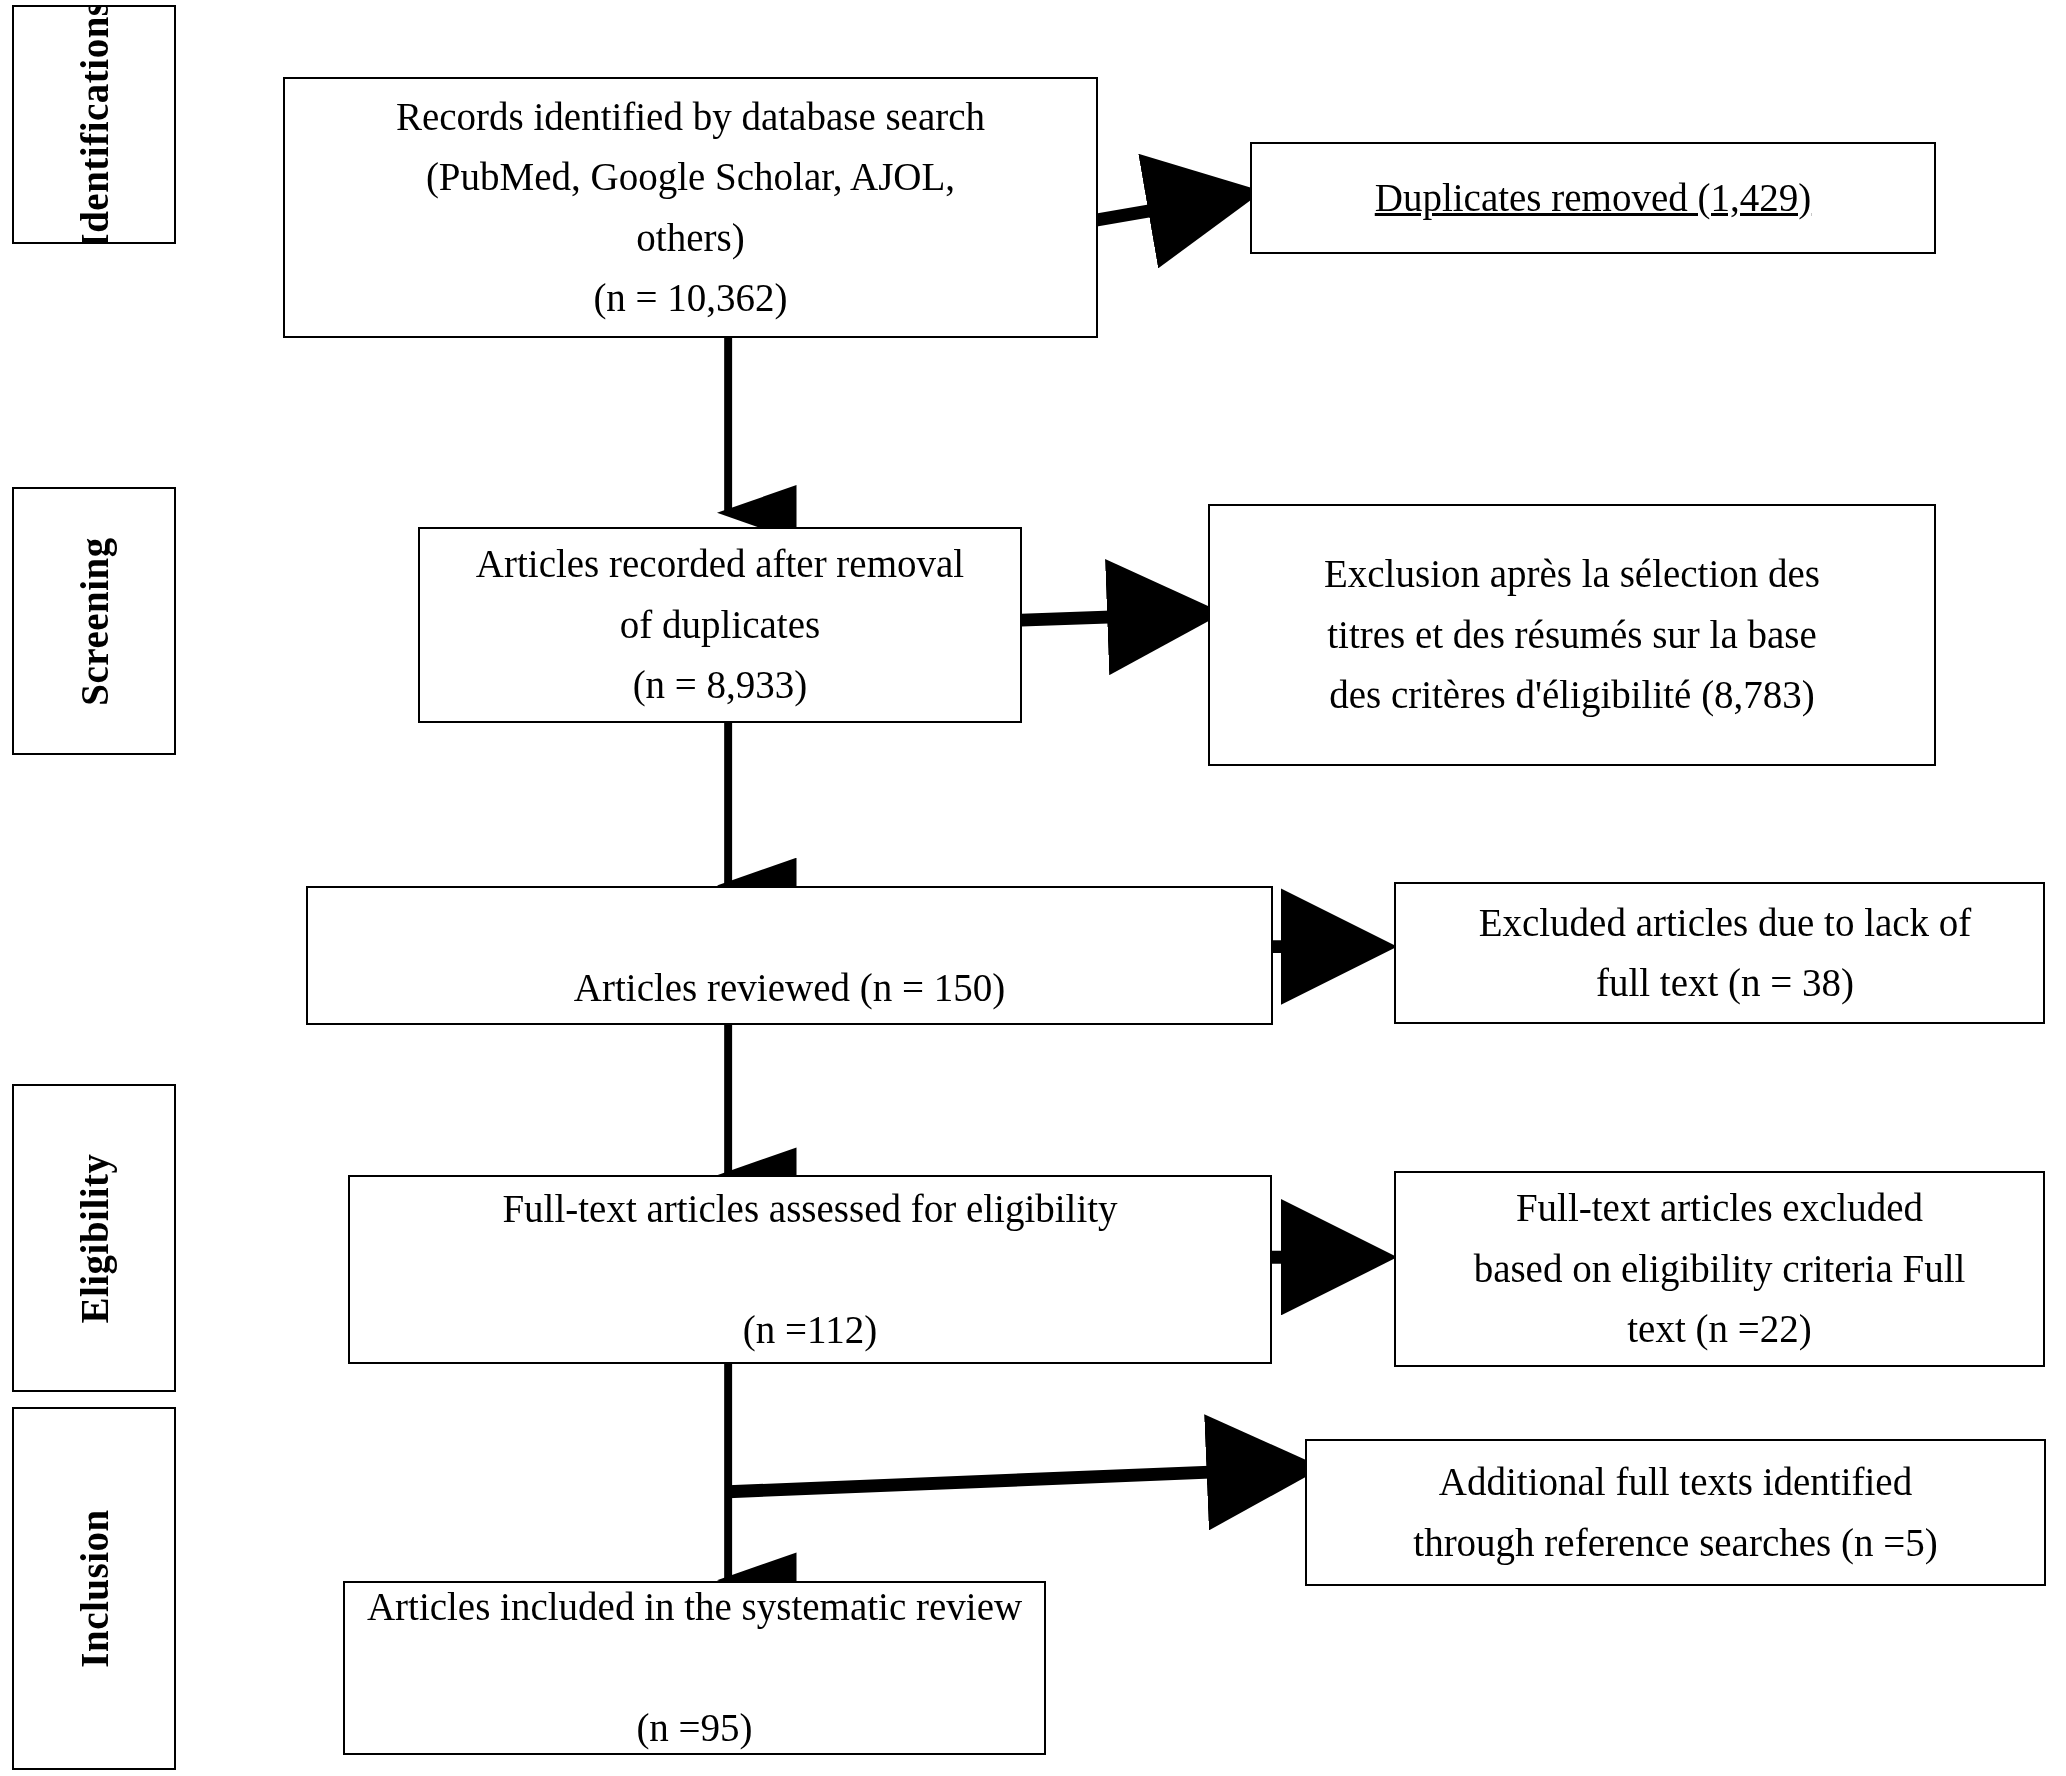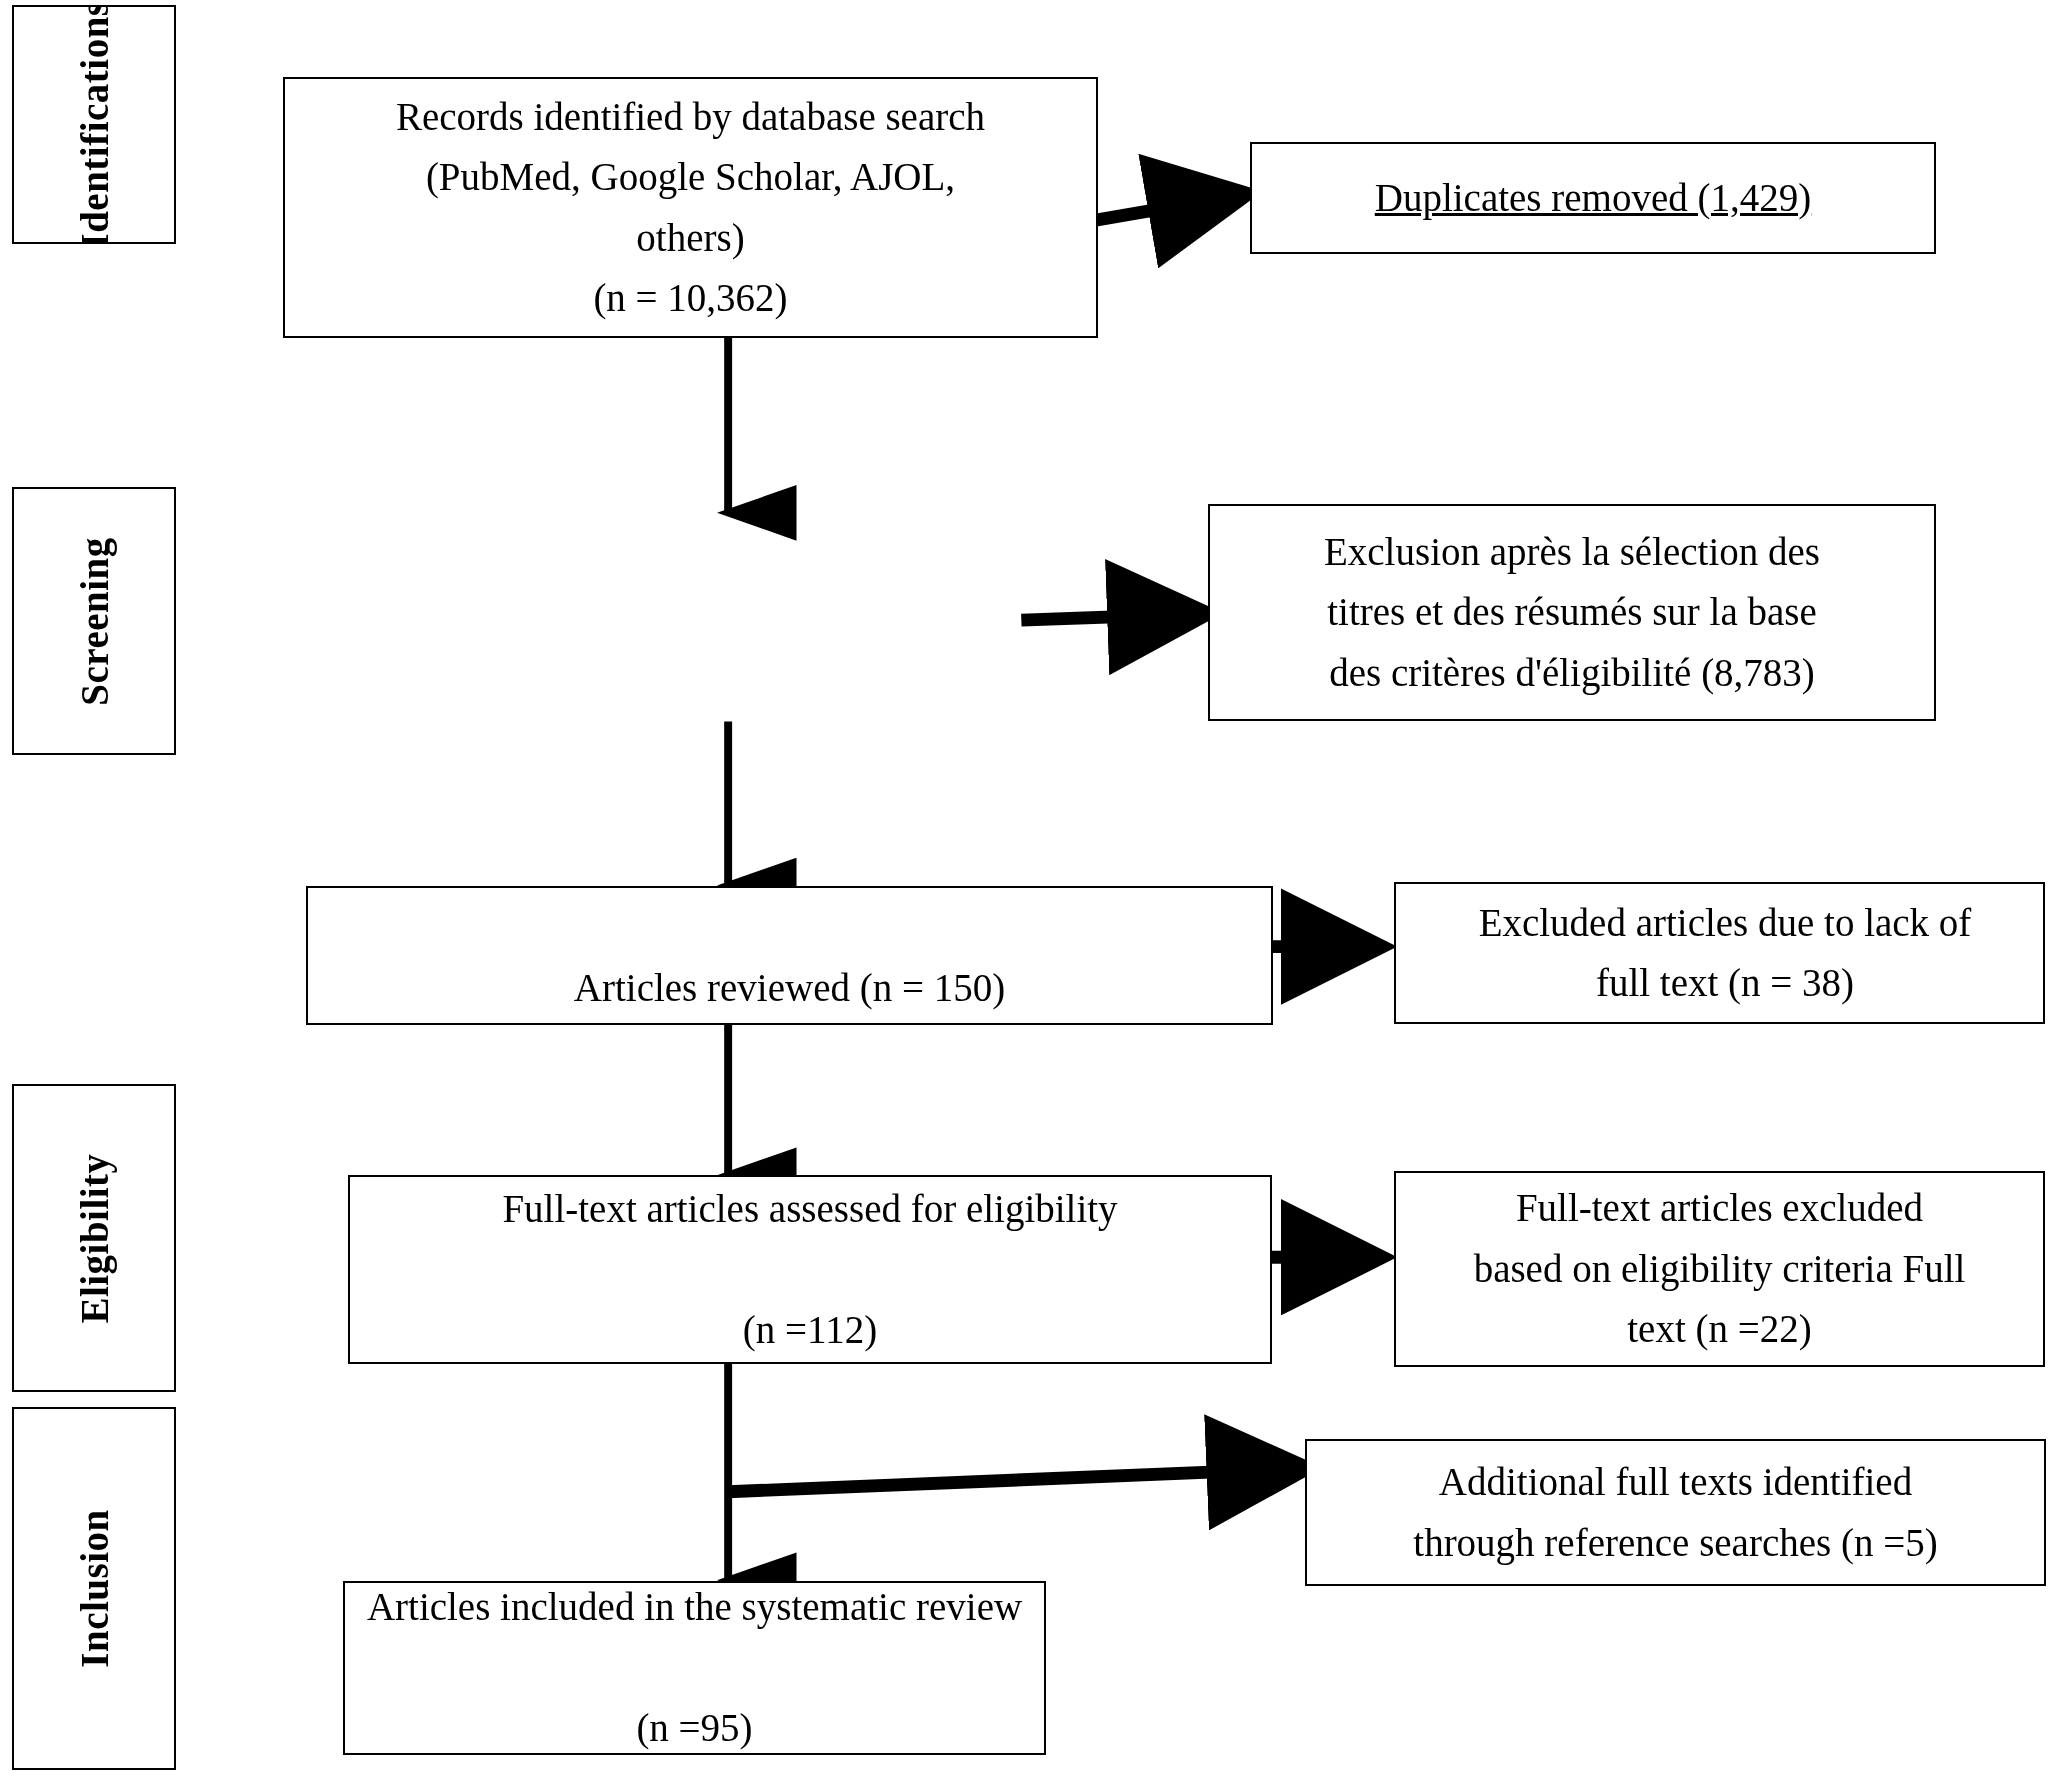--- a/index.html
+++ b/index.html
@@ -118,22 +118,27 @@
     <span class="txt">Records identified by database search
 (PubMed, Google Scholar, AJOL,
 others)
 (n = 10,362)</span>
   </div>
 
   <div class="box fs-main" style="left:1250px; top:142px; width:686px; height:112px;text-decoration:underline;">
     <span class="txt">Duplicates removed (1,429)</span>
   </div>
 
+  <div class="box fs-main" style="left:418px; top:527px; width:604px; height:196px;">
+    <span class="txt">Articles recorded after removal
+of duplicates
+(n = 8,933)</span>
+  </div>
 
-  <div class="box fs-main" style="left:1208px; top:504px; width:728px; height:217px;">
+  <div class="box fs-main" style="left:1208px; top:504px; width:728px; height:262px;">
     <span class="txt">Exclusion après la sélection des
 titres et des résumés sur la base
 des critères d'éligibilité (8,783)</span>
   </div>
 
   <div class="box fs-main" style="left:306px; top:886px; width:967px; height:139px;align-items:flex-end;">
     <span class="txt">Articles reviewed (n = 150)</span>
   </div>
 
   <div class="box fs-main" style="left:1394px; top:882px; width:651px; height:142px;padding-left:24px;">

